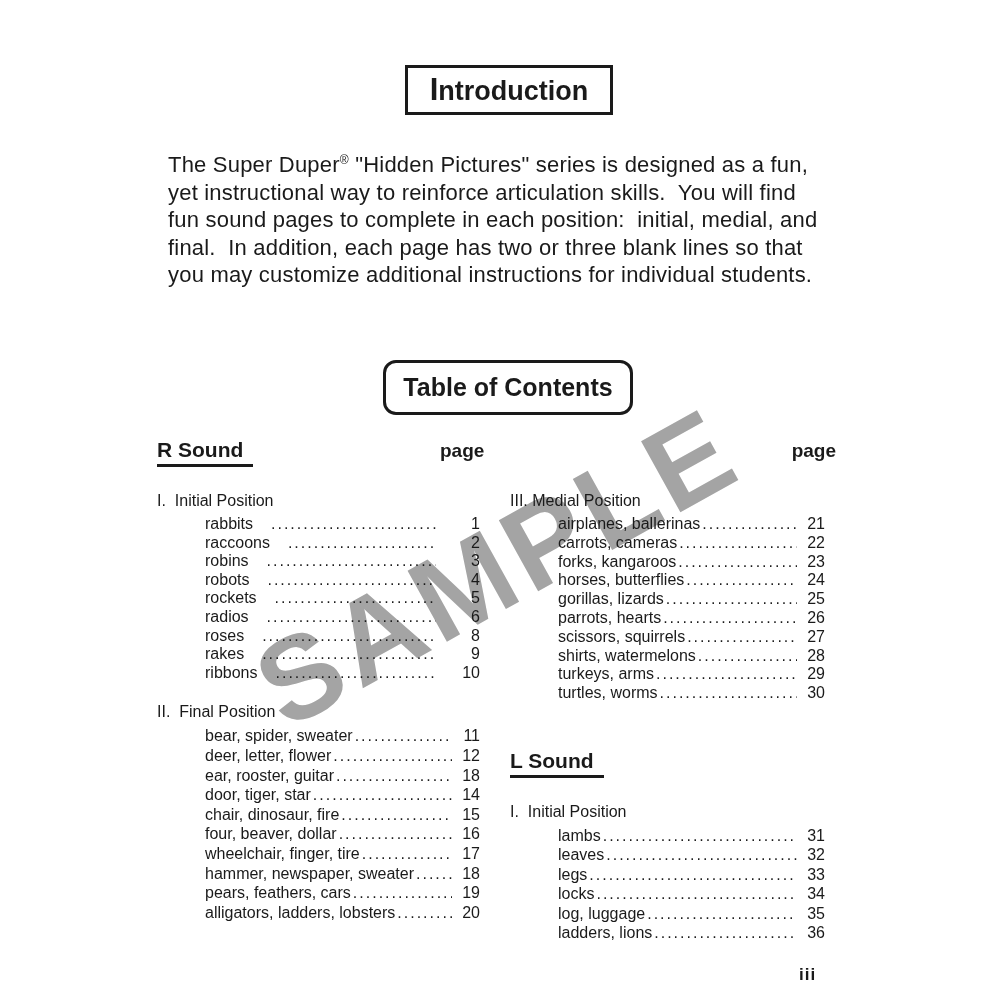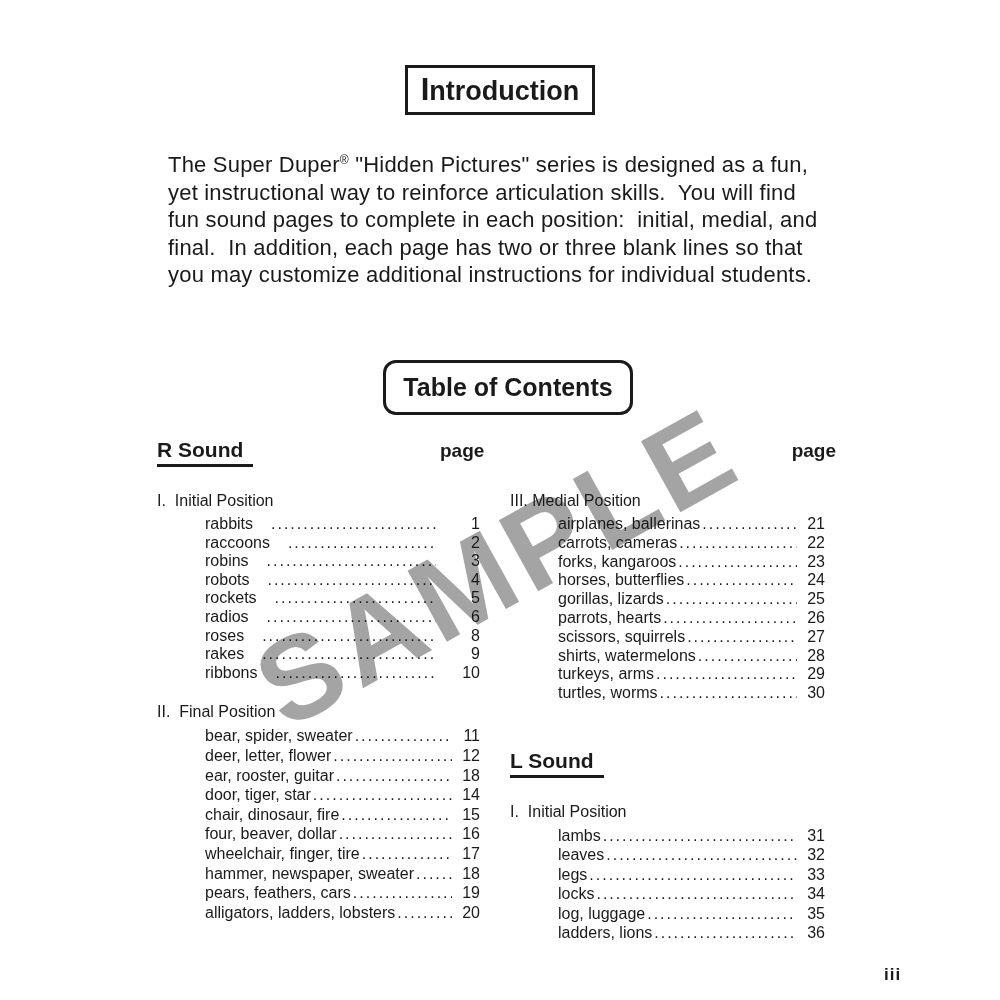--- a/index.html
+++ b/index.html
@@ -15,21 +15,21 @@
   .box-heading {
     position: absolute;
     border: 3px solid #1a1a1a;
     display: flex;
     align-items: center;
     justify-content: center;
     font-weight: bold;
     background: #ffffff;
     z-index: 2;
   }
-  #intro-box { left: 405px; top: 65px; width: 190px; height: 50px; font-size: 27px; justify-content: center; }
+  #intro-box { left: 405px; top: 65px; width: 208px; height: 50px; font-size: 27px; justify-content: center; }
   #toc-box   { left: 383px; top: 360px; width: 250px; height: 55px; font-size: 25px; border-radius: 13px; }
   .box-heading .bh-text { display: block; }
   #intro-box .bh-text::first-letter { font-size: 1.15em; }
 
   
   #intro-para {
     position: absolute;
     left: 168px; top: 147px;
     font-size: 22px;
     line-height: 27.5px;
@@ -94,21 +94,21 @@
   .lbl { flex: 0 0 auto; }
   .dots { flex: 1 1 auto; overflow: hidden; white-space: nowrap; margin: 0 2px; }
   .dots::after {
     content: "..................................................................................";
     letter-spacing: 2px;
   }
   .pg { flex: 0 0 auto; min-width: 26px; text-align: right; }
 
   #page-num {
     position: absolute;
-    left: 884px; top: 965px;
+    left: 799px; top: 965px;
     font-size: 17px;
     font-weight: bold;
     letter-spacing: 1px;
     z-index: 2;
   }
 </style>
 </head>
 <body>
 
 <div id="watermark">

